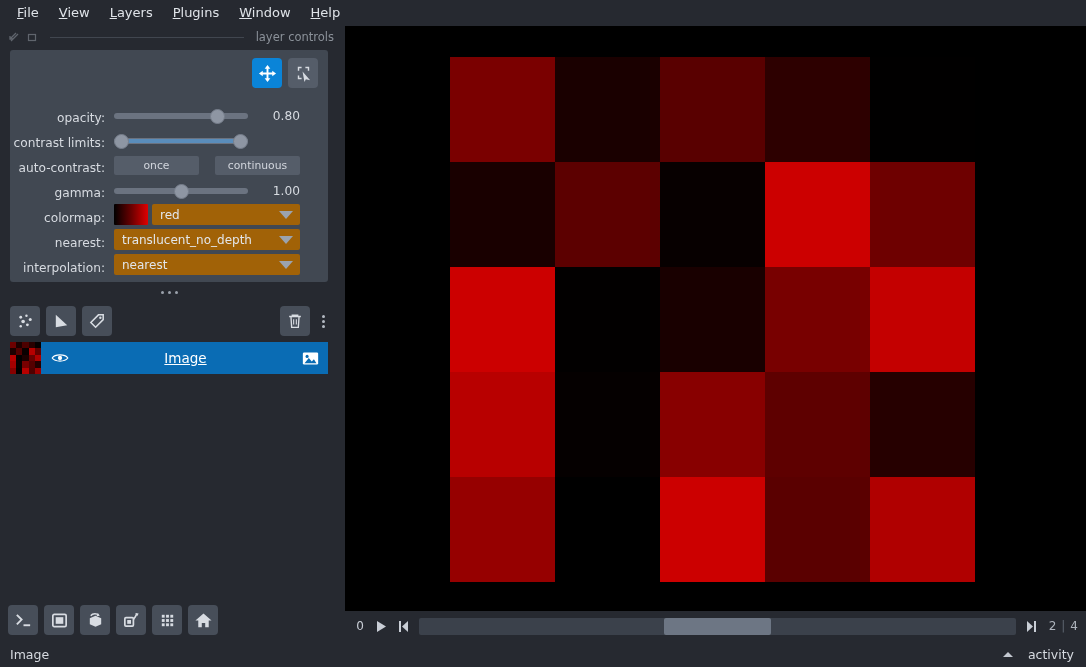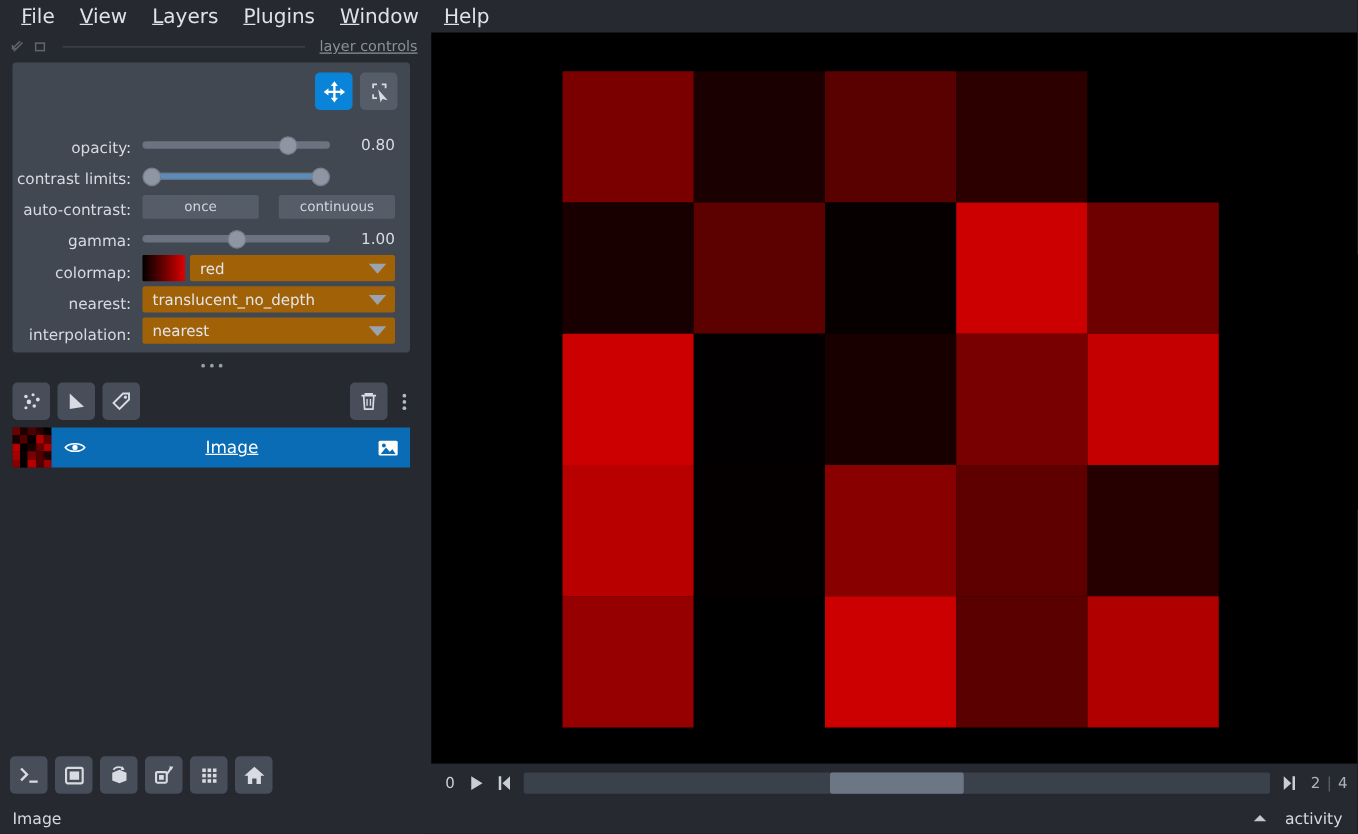--- a/index.html
+++ b/index.html
@@ -13,21 +13,21 @@
   body { position: relative; }
 
   
   #menubar {
     position: absolute; top: 0; left: 0; width: 1086px; height: 24px;
     background: #262930;
     display: flex; align-items: center;
     padding-left: 8px; gap: 2px;
   }
   .menu-item {
-    font-size: 16px; color: #dfe3e8;
+    font-size: 13px; color: #dfe3e8;
     padding: 3px 9px; border-radius: 2px;
     cursor: default; white-space: nowrap;
   }
   .menu-item u { text-decoration: underline; }
 
   
   #left-dock {
     position: absolute; left: 0; top: 24px;
     width: 340px; height: 643px;
     background: #262930;
@@ -36,21 +36,21 @@
   .dock-header {
     display: flex; align-items: center;
     height: 18px; padding: 0 6px 0 8px; gap: 6px;
     margin-top: 4px;
   }
   .dock-header .hicon {
     width: 12px; height: 12px; opacity: .5;
     display: flex; align-items: center; justify-content: center;
   }
   .dock-rule { flex: 1; height: 1px; background: #41464f; margin: 0 6px; }
-  .dock-title { font-size: 11.5px; color: #8b9199; white-space: nowrap; text-decoration: underline; }
+  .dock-title { font-size: 11.5px; color: #8b9199; white-space: nowrap; }
 
   
   #layer-controls {
     margin: 4px 10px 0 10px;
     width: 318px; height: 232px;
     background: #414852;
     border-radius: 3px;
     position: relative;
   }
   .mode-btns {
@@ -68,21 +68,21 @@
     position: absolute; left: 0; top: 50px; width: 100%;
   }
   .ctrl-row {
     display: flex; align-items: flex-end;
     height: 25px; margin-bottom: 0px;
   }
   .ctrl-label {
     width: 104px; text-align: right; padding-right: 9px;
     font-size: 12.2px; color: #d7dbe1; white-space: nowrap;
   }
-  .ctrl-field { flex: 1; display: flex; align-items: center; padding-right: 12px; }
+  .ctrl-field { flex: 1; display: flex; align-items: center; padding-right: 28px; }
 
   
   .slider {
     position: relative; height: 18px; display: flex; align-items: center;
   }
   .slider .track {
     position: absolute; left: 0; right: 0; height: 6px;
     background: #6b7380; border-radius: 3px;
   }
   .slider .fill {

